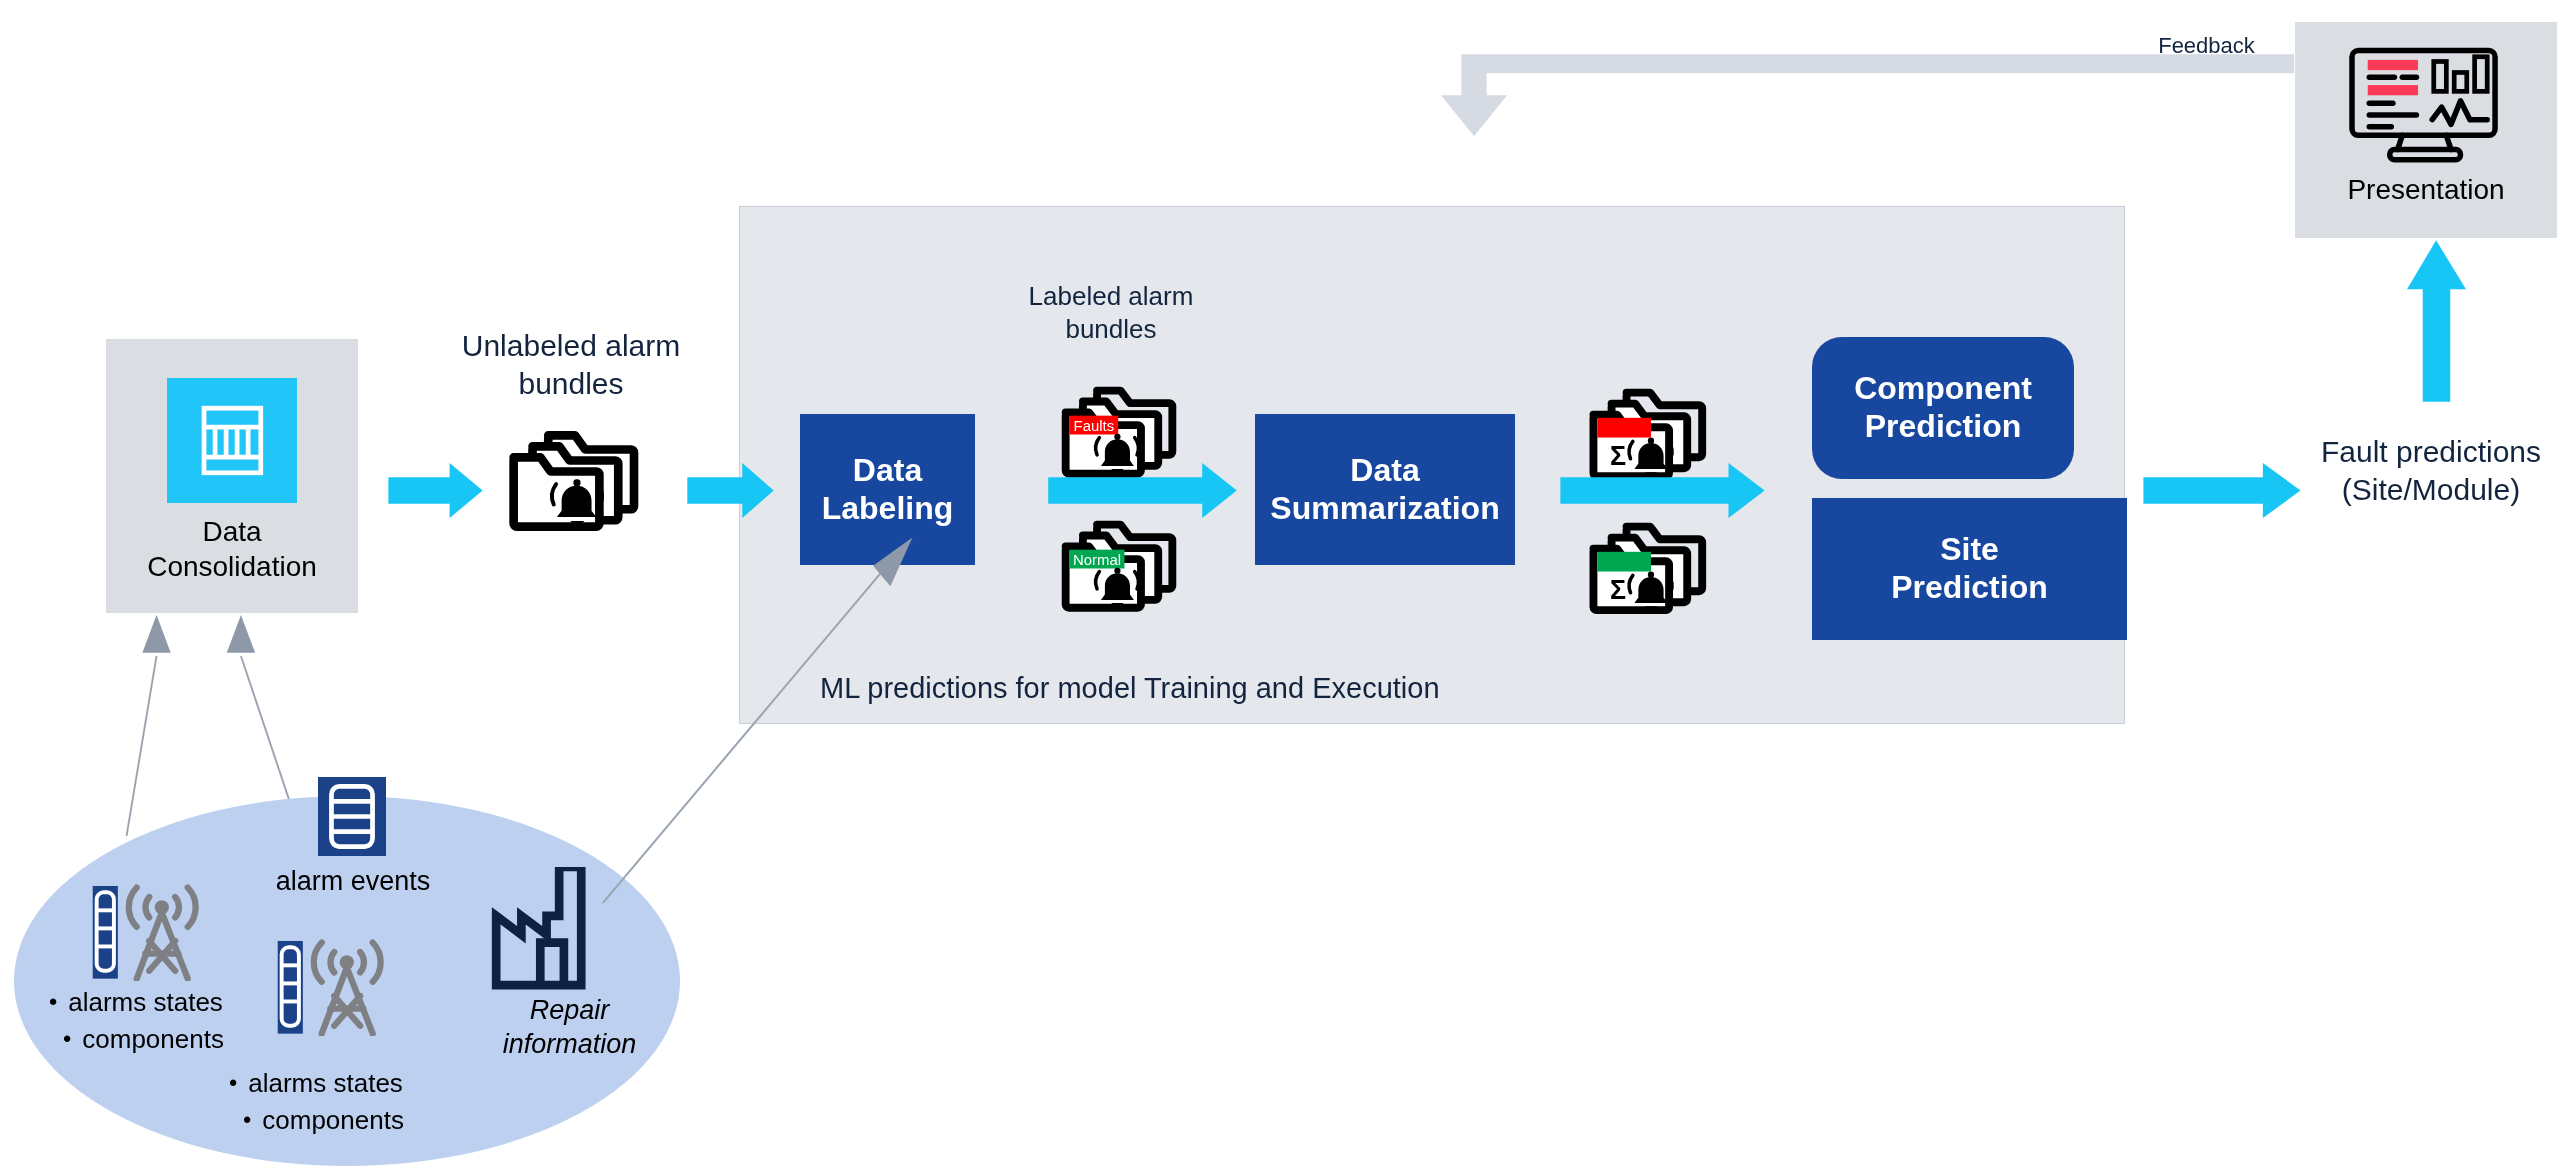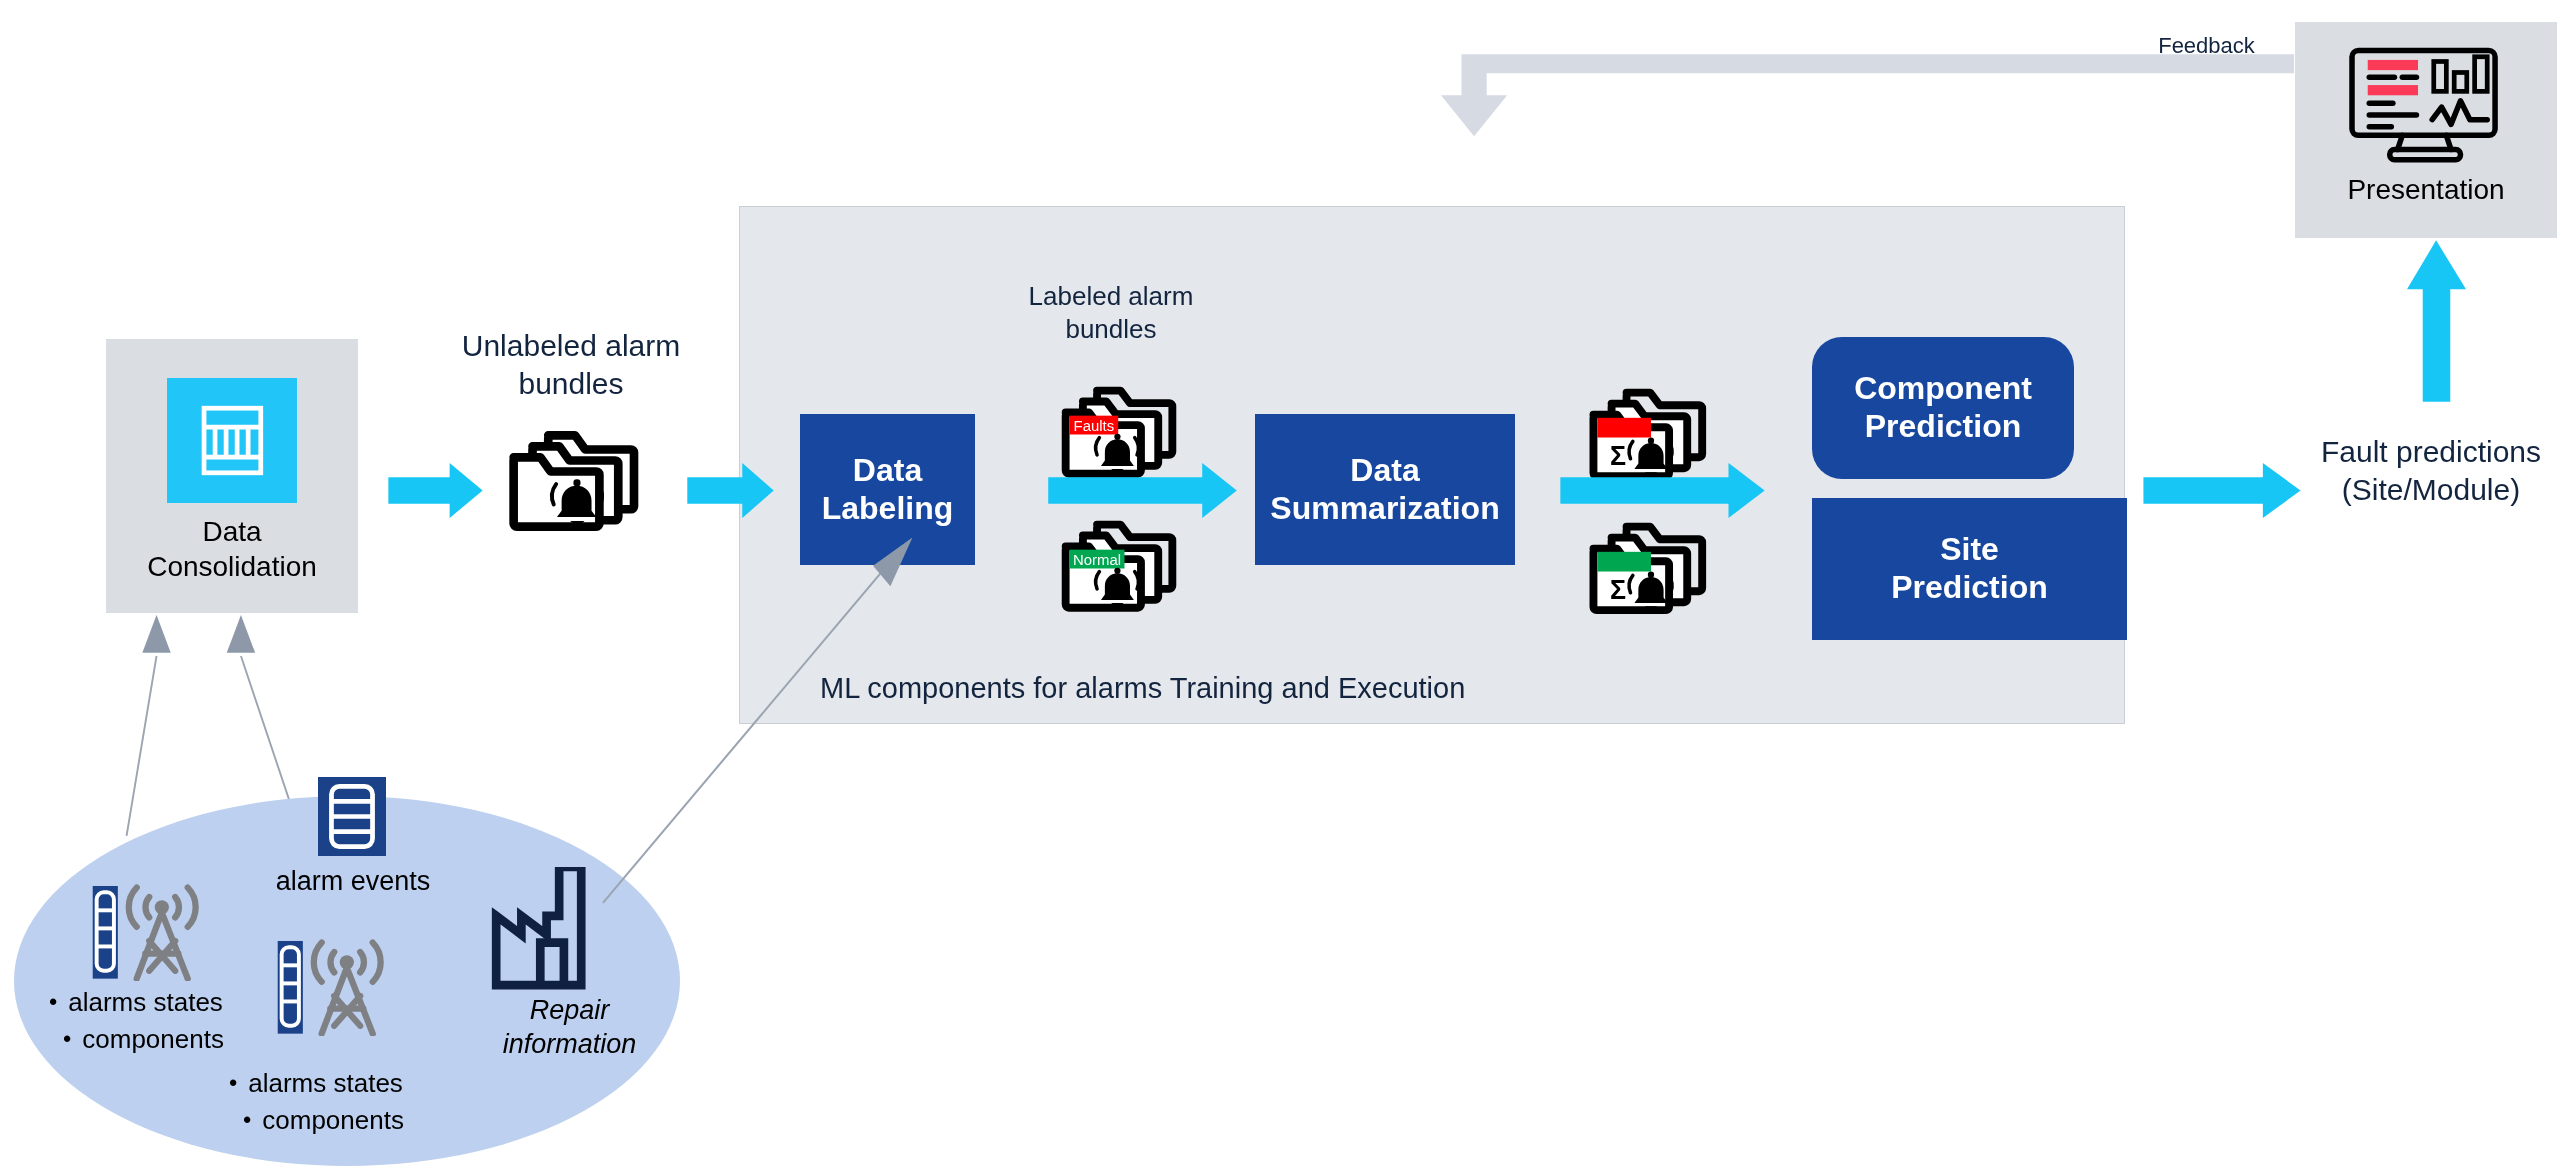--- a/index.html
+++ b/index.html
@@ -31,21 +31,21 @@
 <div id="stage">
 
   <div class="abs" style="left:1411px;top:43px;width:883px;height:95px;">
     <svg width="883" height="95" viewBox="0 0 1120 120">
       <path d="M1120 14 L1120 38 L96 38 L96 66 L122 66 L80 118 L38 66 L64 66 L64 14 Z" fill="#d6dbe3"></path>
     </svg>
   </div>
   <div class="abs lbl" style="left:2112px;top:23.6px;width:189px;font-size:22px;margin-top:8px;">Feedback</div>
 
   <div class="abs mlpanel" style="left:739px;top:206px;width:1384px;height:516px;"></div>
-  <div class="abs lbl" style="left:820px;top:670px;width:788px;font-size:29px;text-align:left;">ML components for  alarms Training and Execution</div>
+  <div class="abs lbl" style="left:820px;top:670px;width:788px;font-size:29px;text-align:left;">ML predictions for  model Training and Execution</div>
 
   <div class="abs graybox" style="left:106px;top:339px;width:252px;height:274px;">
     <div class="abs" style="left:61px;top:39px;width:130px;height:125px;background:#21c5f7;">
       <svg width="130" height="125" viewBox="0 0 165 158">
         <g stroke="#ffffff" stroke-width="6" fill="none">
           <rect x="47" y="38" width="72" height="82"></rect>
           <line x1="47" y1="62" x2="119" y2="62"></line>
           <line x1="47" y1="100" x2="119" y2="100"></line>
           <line x1="61" y1="62" x2="61" y2="100"></line>
           <line x1="75" y1="62" x2="75" y2="100"></line>

